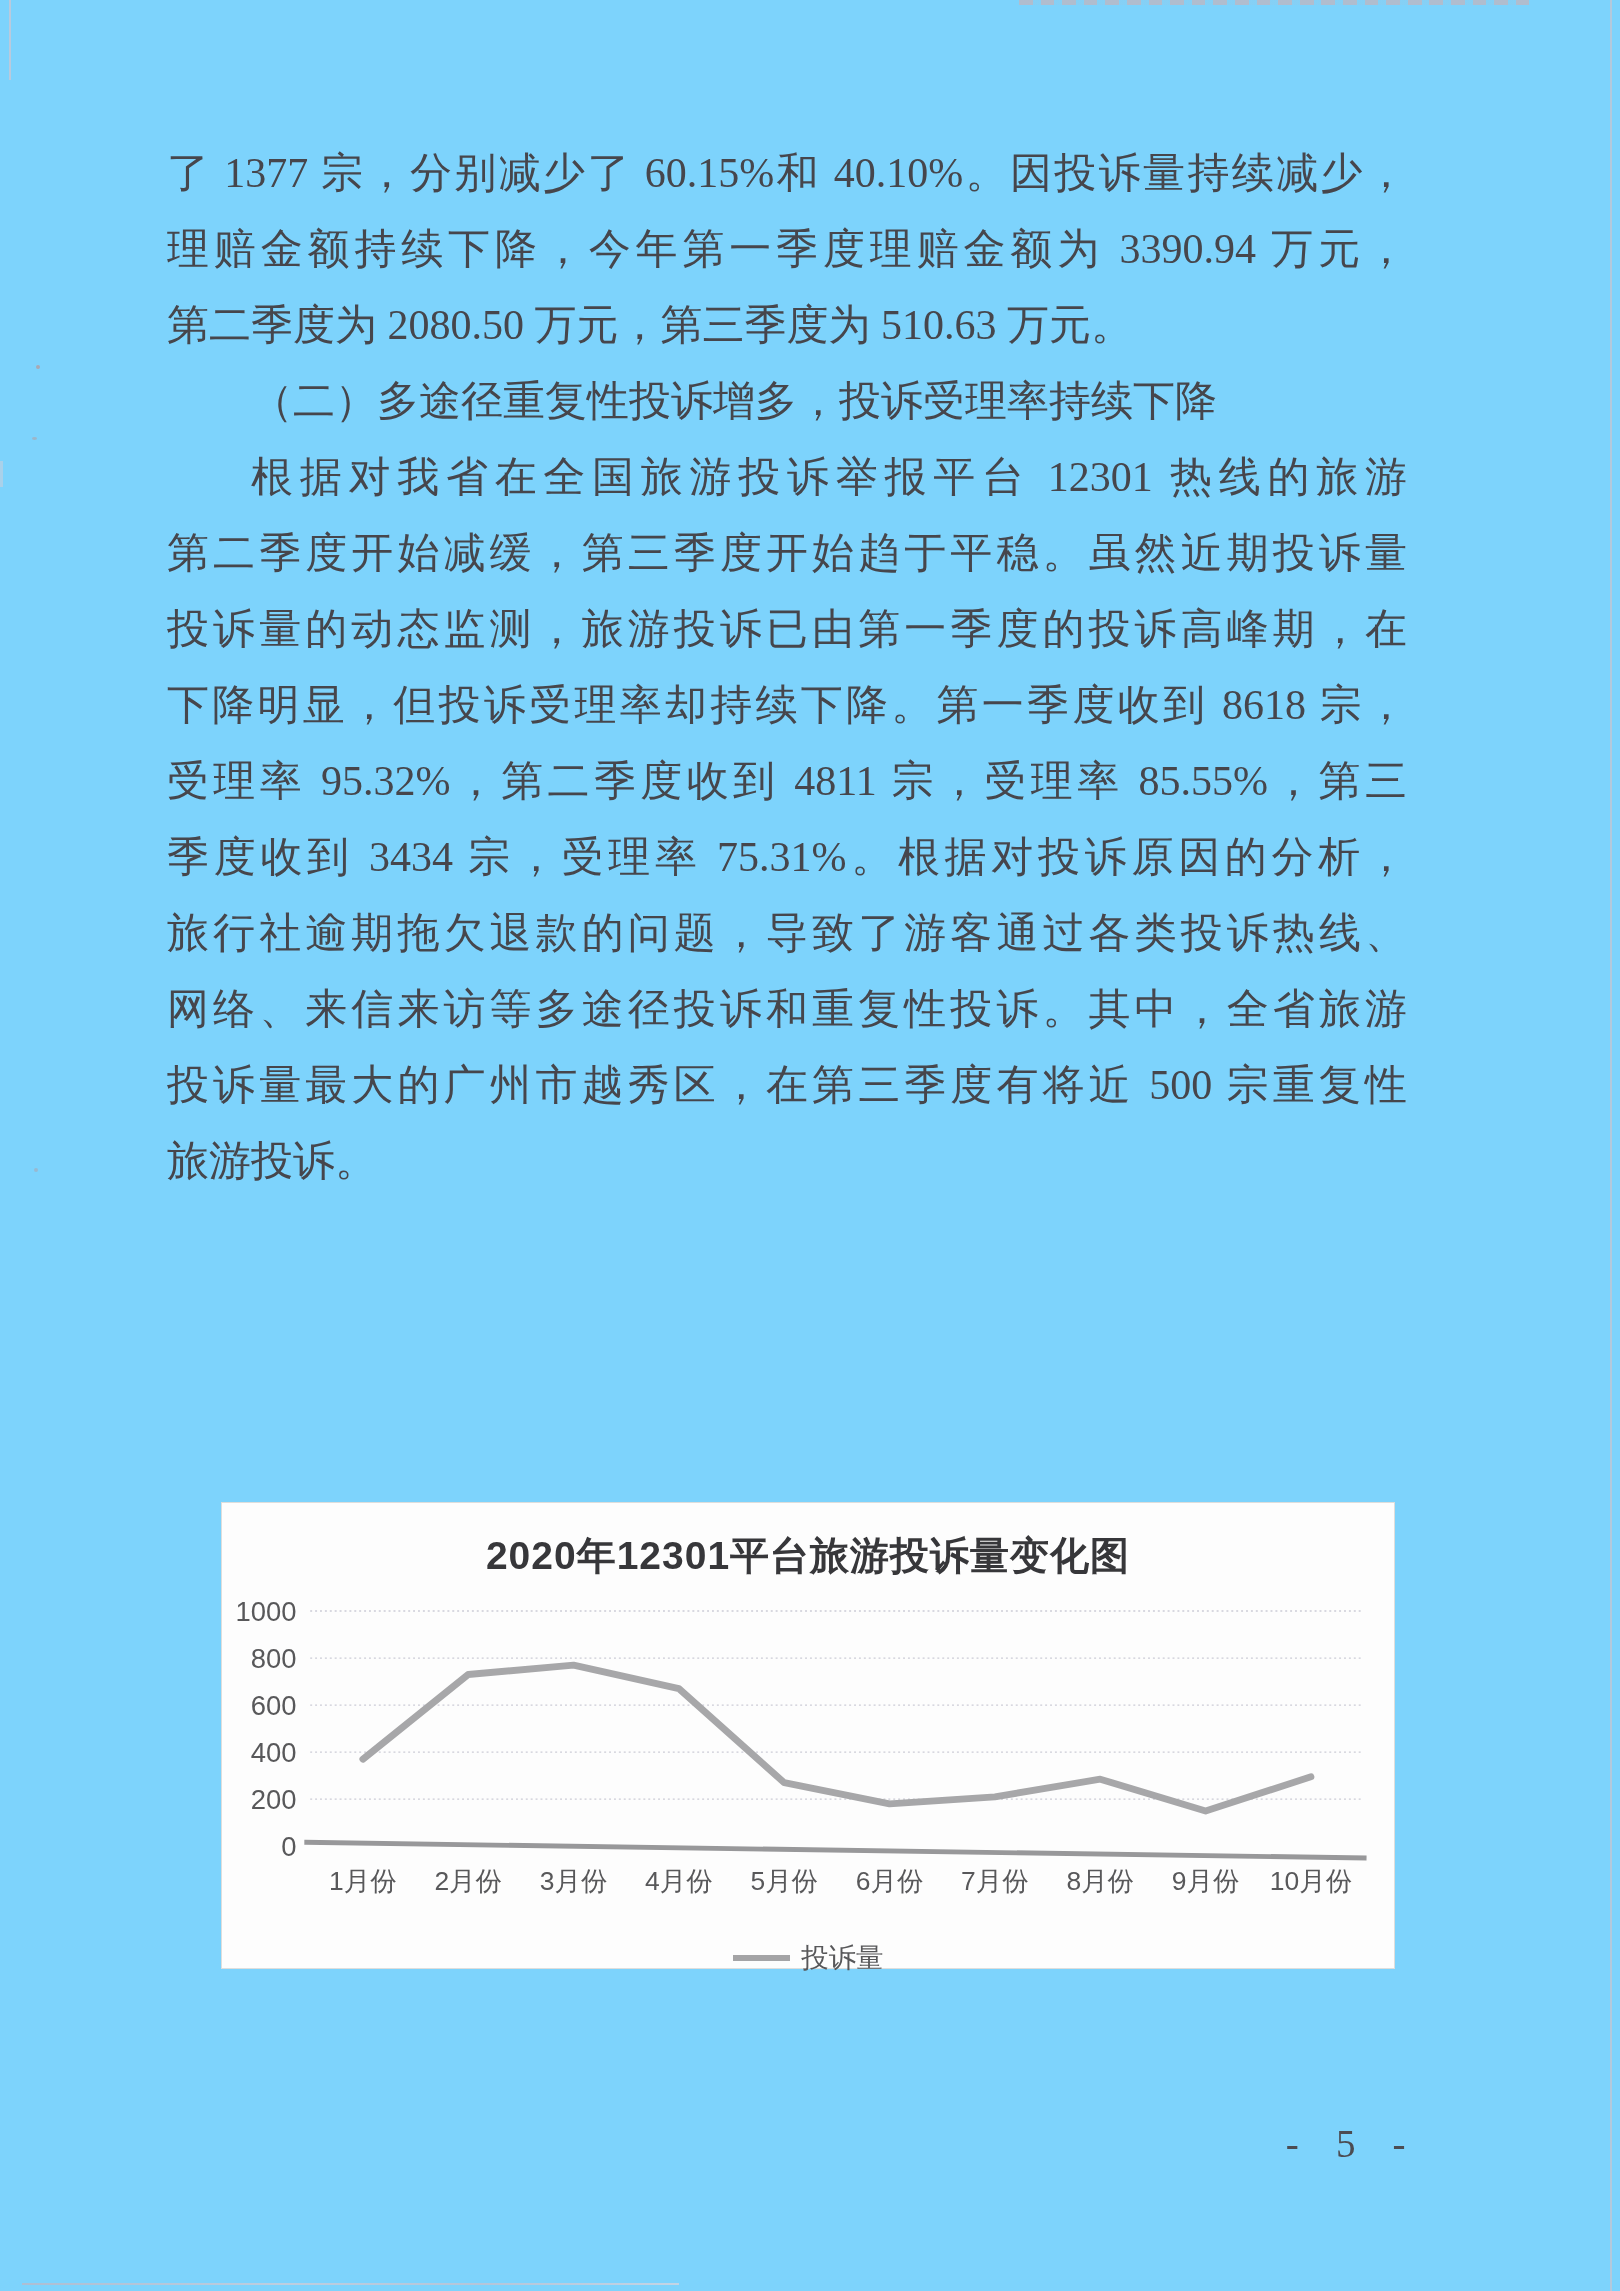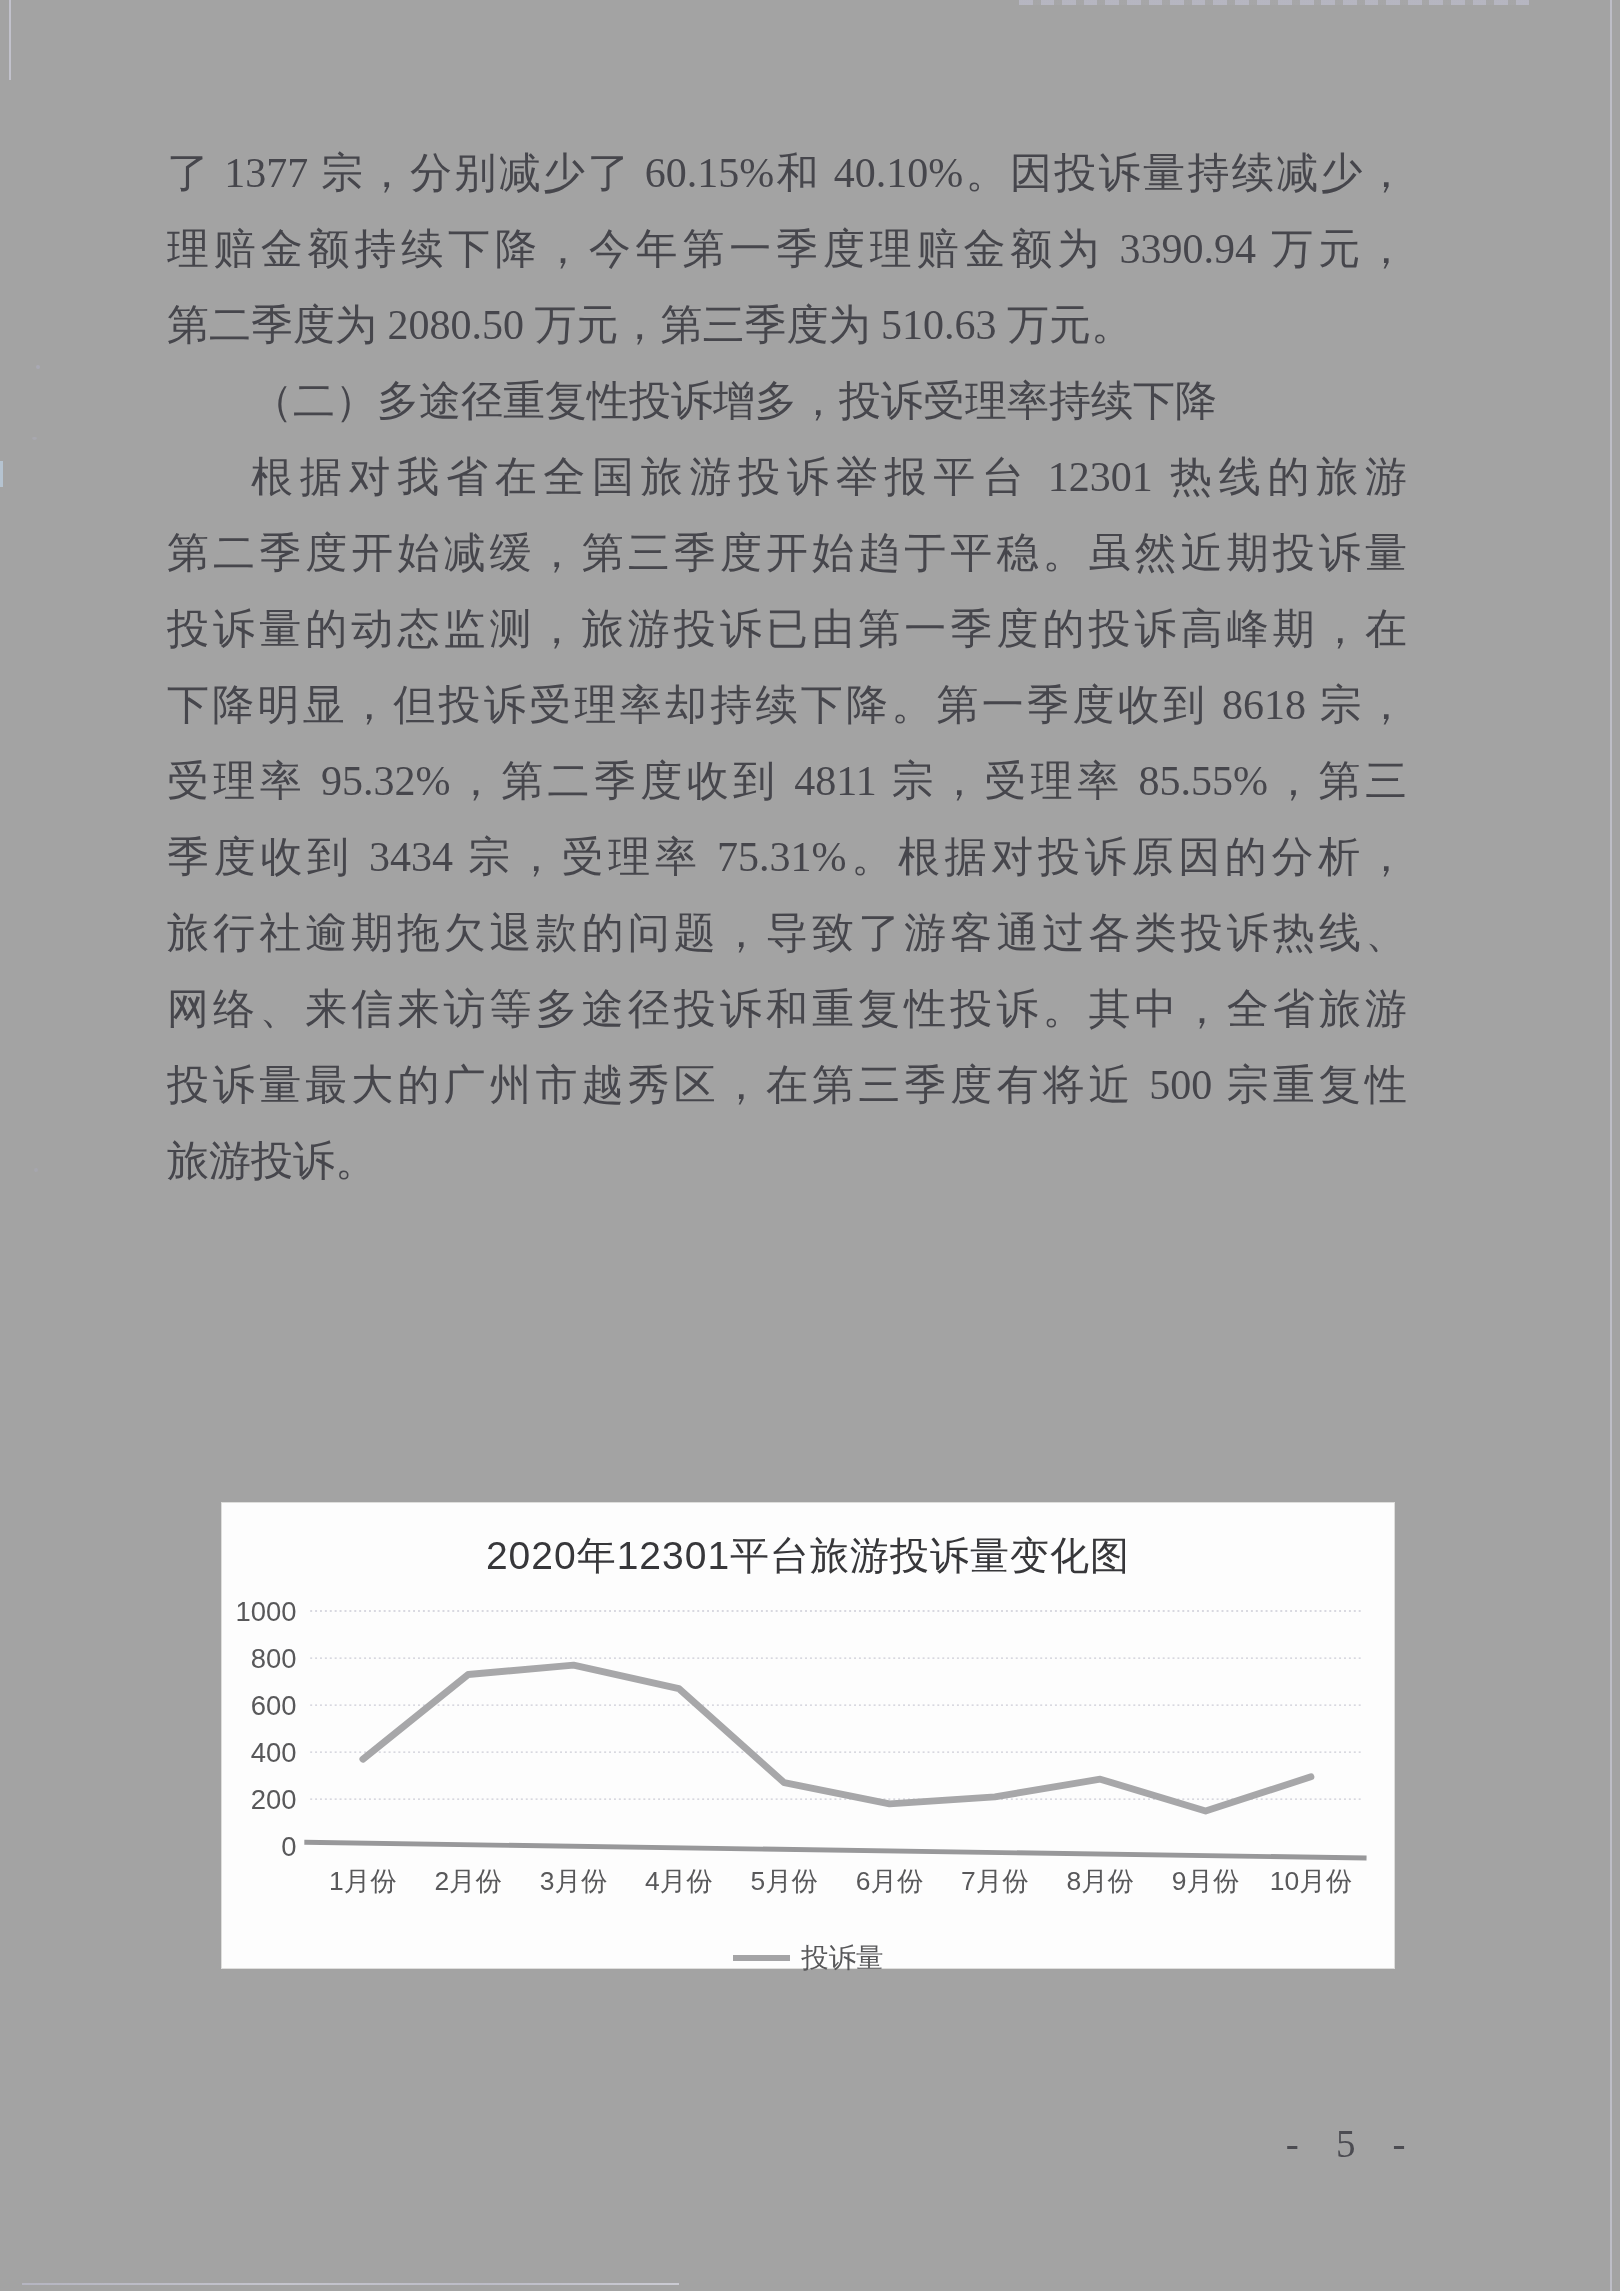--- a/index.html
+++ b/index.html
@@ -1,20 +1,20 @@
 <!DOCTYPE html>
 <html><head>
 <meta charset="utf-8">
 <style>
   html,body{margin:0;padding:0;background:#e9e9ea;}
   .page{
     position:relative;
     width:1620px;height:2292px;
     margin:0 auto;
-    background:#a3a3a3;
+    background:#7dd3fc;
     overflow:hidden;
     font-family:"Liberation Serif","DejaVu Serif",serif;
   }
   
   .artifact{position:absolute;pointer-events:none;}
   .art-top{
     left:1019px;top:0;width:510px;height:4.9px;
     background:repeating-linear-gradient(90deg,#b9b9c6 0 13.7px,rgba(185,185,198,.15) 13.7px 21.6px);
     opacity:.85;
   }
@@ -53,21 +53,21 @@
   .chart{
     position:absolute;left:221px;top:1502px;width:1174px;height:467px;
     background:#fdfdfd;
     border:1.5px solid #dededc;
     box-sizing:border-box;
   }
   .chart-title{
     position:absolute;left:0;top:25.5px;width:100%;
     text-align:center;
     font-family:"Liberation Sans","DejaVu Sans",sans-serif;
-    font-weight:normal;
+    font-weight:bold;
     font-size:39px;
     color:#37373a;
     letter-spacing:1px;
   }
   .chart svg{position:absolute;left:0;top:0;}
   .legend{
     position:absolute;left:0;top:421px;width:100%;
     display:flex;align-items:center;justify-content:center;gap:11.8px;margin-top:16px;
   }
   .legend-swatch{display:inline-block;width:57px;height:6.9px;background:#a4a4a6;}

